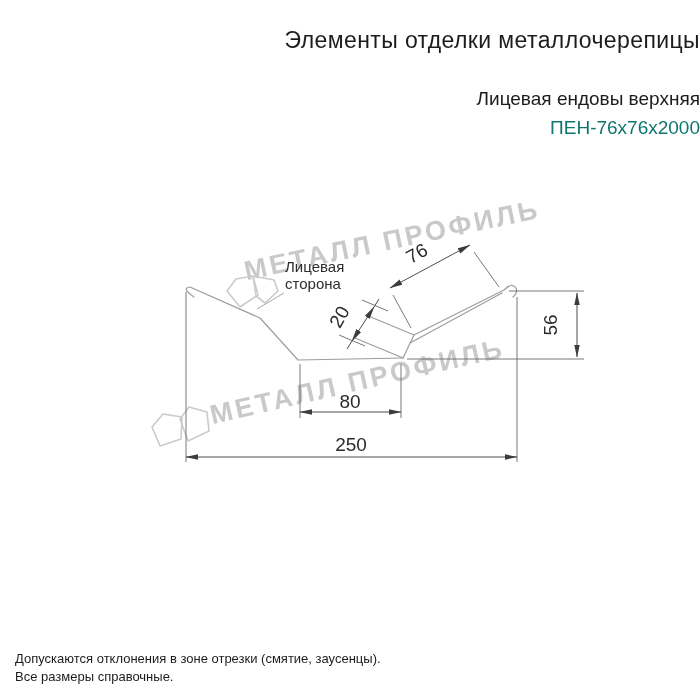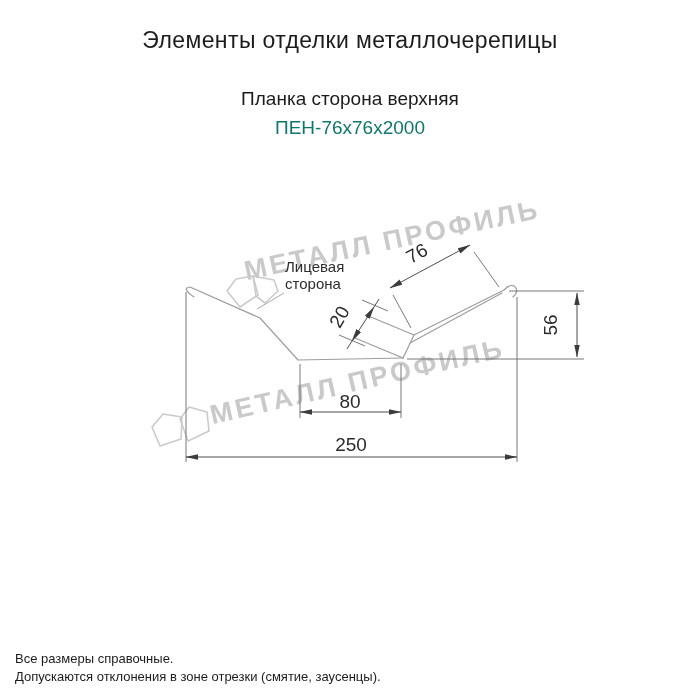--- a/index.html
+++ b/index.html
@@ -1,18 +1,18 @@
 <!DOCTYPE html>
 <html><head>
 <meta charset="utf-8">
 <style>
   html,body{margin:0;padding:0;background:#ffffff;}
   body{width:700px;height:700px;position:relative;overflow:hidden;
        font-family:"Liberation Sans",sans-serif;color:#1f1f1f;}
-  .center-text{position:absolute;left:0;width:700px;text-align:center;white-space:nowrap;}
+  .center-text{position:absolute;left:0;width:700px;text-align:right;white-space:nowrap;}
   .page-title{top:27px;font-size:23px;letter-spacing:.4px;color:#1c1c1c;}
   .product-name{top:88px;font-size:19px;color:#1c1c1c;}
   .product-code{top:117px;font-size:19px;color:#0f766e;}
   .watermark{position:absolute;font-size:27px;font-weight:bold;letter-spacing:3px;
              color:#c9c9c9;white-space:nowrap;transform-origin:0 100%;}
   .wm-top{left:248px;top:256px;transform:rotate(-12deg);}
   .wm-mid{left:214px;top:400px;transform:rotate(-13deg);}
   .face-label{position:absolute;left:285px;top:259px;width:70px;font-size:15px;
               line-height:1.1;color:#2e2e2e;}
   .drawing{position:absolute;left:0;top:0;}
@@ -21,21 +21,21 @@
   .profile{stroke:#9d9d9d;stroke-width:1.2;fill:none;stroke-linejoin:round;stroke-linecap:round;}
   .thin{stroke:#a8a8a8;stroke-width:1;fill:none;}
   .dimline{stroke:#4d4d4d;stroke-width:1;fill:none;}
   .extline{stroke:#6a6a6a;stroke-width:.9;fill:none;}
   .logo{stroke:#cbcbcb;stroke-width:1.6;fill:none;stroke-linejoin:round;}
 </style>
 </head>
 <body>
 
 <div class="center-text page-title">Элементы отделки металлочерепицы</div>
-<div class="center-text product-name">Планка сторона верхняя</div>
+<div class="center-text product-name">Лицевая ендовы верхняя</div>
 <div class="center-text product-code">ПЕН-76х76х2000</div>
 
 <div class="watermark wm-top">МЕТАЛЛ ПРОФИЛЬ</div>
 <div class="watermark wm-mid">МЕТАЛЛ ПРОФИЛЬ</div>
 
 <svg class="drawing" width="700" height="700" viewBox="0 0 700 700">
 
   <g>
     <polygon class="logo" points="236,279 253,276 258,295 240,307 227,291"></polygon>
     <polygon class="logo" points="253,276 274,280 278,291 265,303 256,296"></polygon>
@@ -87,15 +87,15 @@
   <g>
     <path class="extline" d="M186,292 L186,462 M517,297 L517,462"></path>
     <path class="dimline" d="M186,457 L517,457" marker-start="url(#arr)" marker-end="url(#arr)"></path>
     <text class="dim-text" x="351" y="451" text-anchor="middle">250</text>
   </g>
 </svg>
 
 <div class="face-label">Лицевая сторона</div>
 
 <div class="footer">
+  <div>Допускаются отклонения в зоне отрезки (смятие, заусенцы).</div>
   <div>Все размеры справочные.</div>
-  <div>Допускаются отклонения в зоне отрезки (смятие, заусенцы).</div>
 </div>
 
 </body></html>

